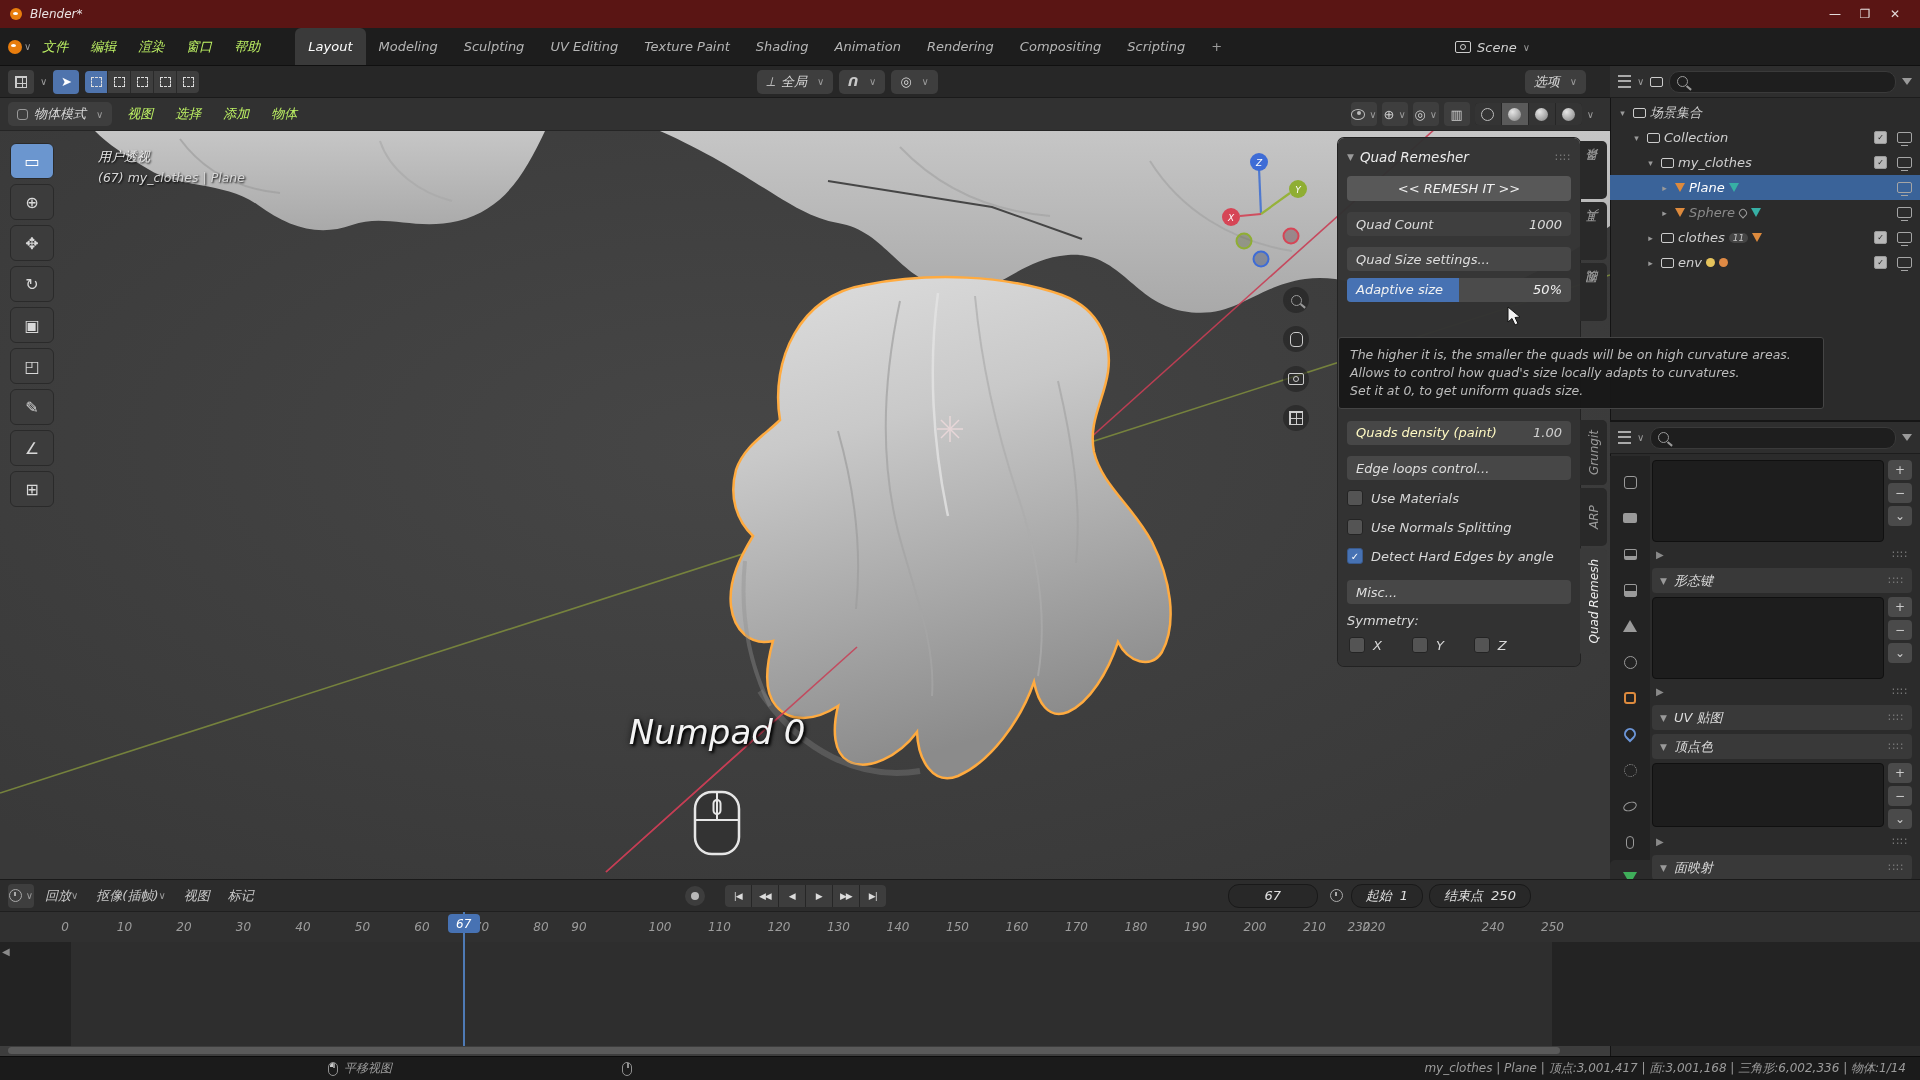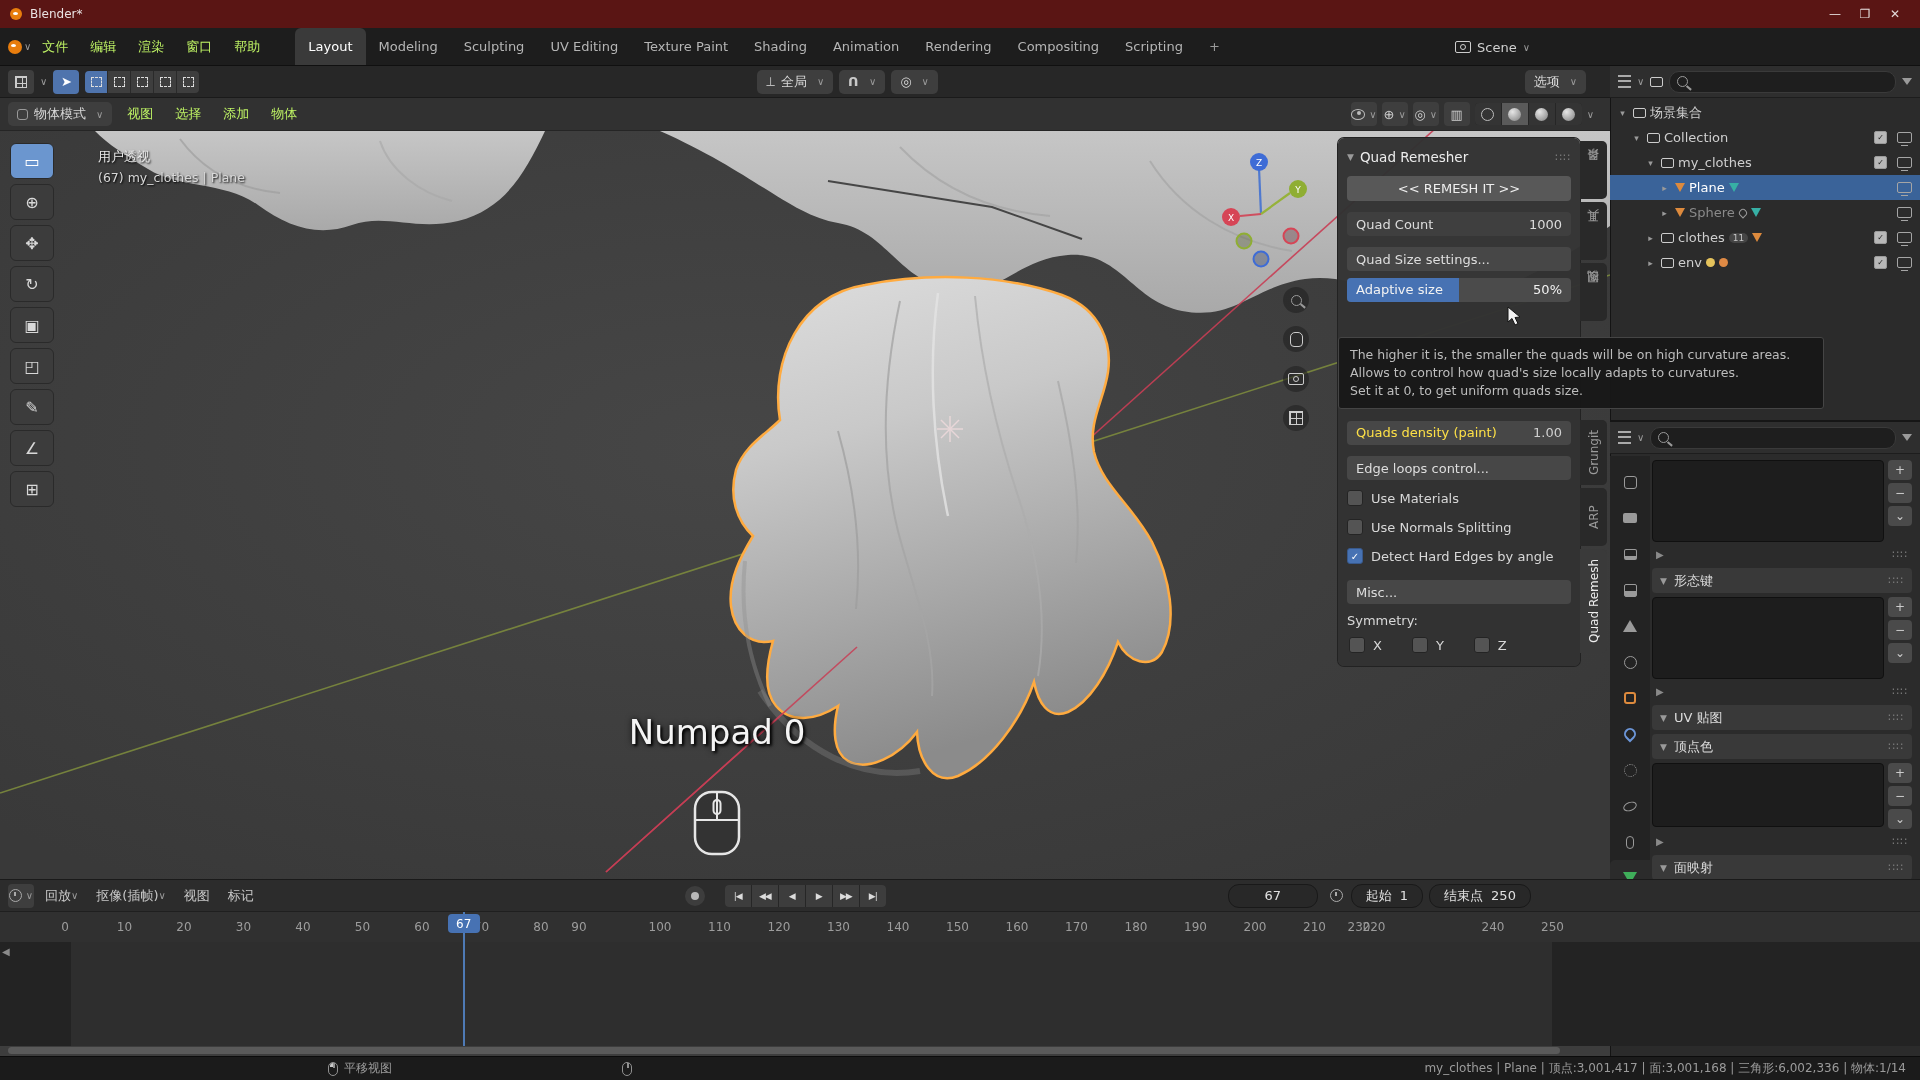--- a/index.html
+++ b/index.html
@@ -1,18 +1,18 @@
 <!DOCTYPE html>
 <html><head>
 <meta charset="utf-8">
 <style>
   html,body{margin:0;padding:0;background:#000;}
   body{font-family:"DejaVu Sans","Liberation Sans",sans-serif;font-size:13px;color:#cfcfcf;}
   #app{position:relative;width:1920px;height:1080px;overflow:hidden;background:#3d3d3d;}
-  .abs{position:absolute;}
+  .abs{position:absolute;font-style:italic;}
   .row{display:flex;align-items:center;}
   .grow{flex:1;}
   .mlauto{margin-left:auto;}
 
   
   #titlebar{left:0;top:0;width:1920px;height:28px;background:#5a1514;display:flex;align-items:center;padding:0 10px;box-sizing:border-box;}
   #titlebar .title{color:#e9e2e2;font-size:12px;margin-left:8px;}
   .blogo{width:14px;height:14px;border-radius:50%;background:#e87d0d;position:relative;flex:none;}
   .blogo::after{content:"";position:absolute;left:3px;top:4px;width:5px;height:3px;border-radius:50%;background:#fff;}
   .win-btn{width:30px;text-align:center;color:#e3dada;font-size:12px;}
@@ -363,21 +363,21 @@
       <span>1000</span>
     </div>
     <div class="np-subhdr">Quad Size settings...</div>
     <div class="np-slider">
       <div class="np-fill" id="np-fill" style="width: 50%;"></div>
       <span class="lab">Adaptive size</span>
       <span class="val">50%</span>
     </div>
     <div style="height:112px;"></div>
     <div class="np-slider" style="background:#474747;">
-      <span class="lab" style="color:#fde047;">Quads density (paint)</span>
+      <span class="lab" style="color:#fef9c3;">Quads density (paint)</span>
       <span class="val" style="color:#cfcfcf;">1.00</span>
     </div>
     <div class="np-subhdr">Edge loops control...</div>
     <div id="np-checks" style="margin-top:5px;">
         <div class="np-chk-row">
           <span class="chk"></span>
           <span class="np-label">Use Materials</span>
         </div>
         <div class="np-chk-row">
           <span class="chk"></span>

